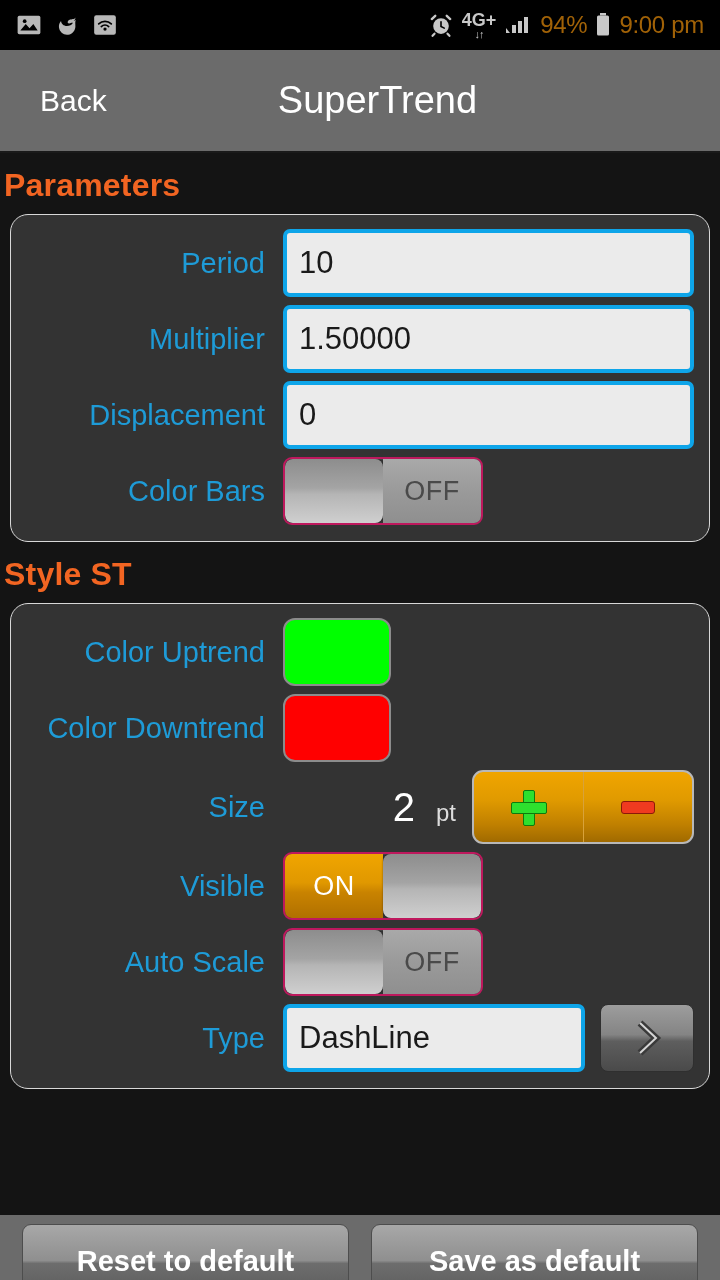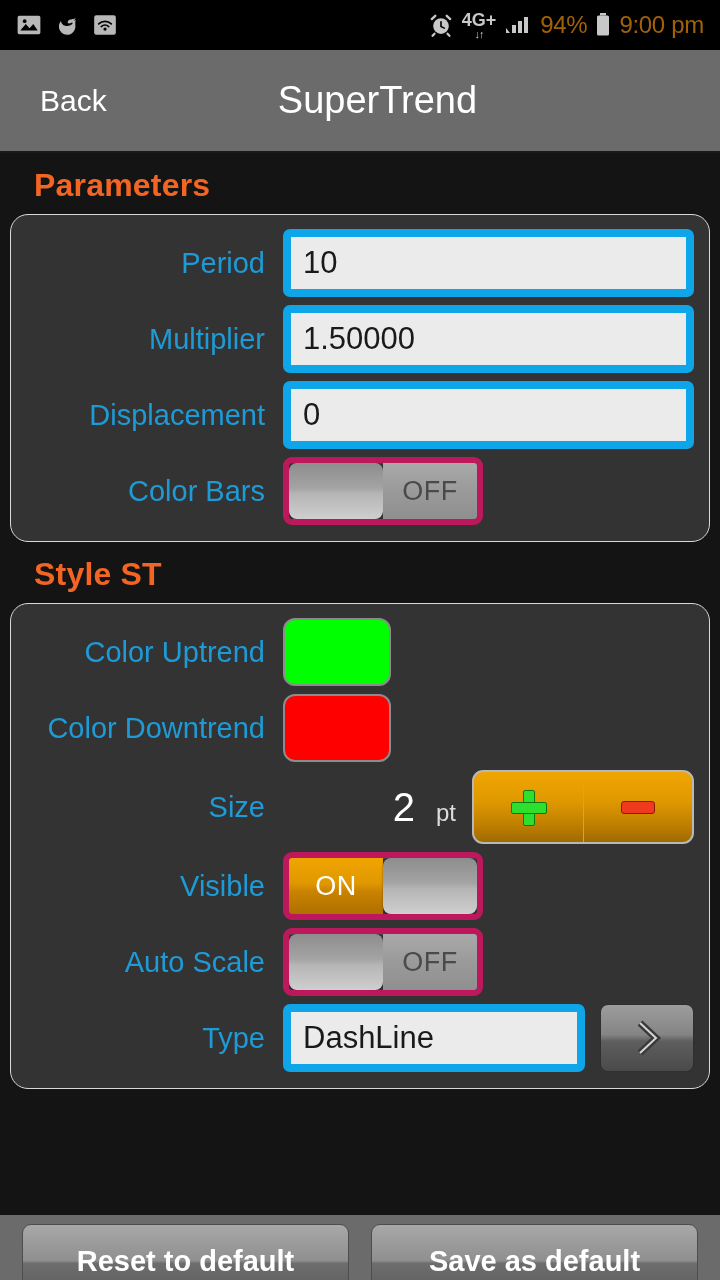--- a/index.html
+++ b/index.html
@@ -74,21 +74,21 @@
   .content {
     background: #141414;
     height: 1062px;
     overflow: hidden;
   }
 
   .section-heading {
     color: #F26522;
     font-size: 32px;
     font-weight: bold;
-    padding: 14px 0 10px 34px;
+    padding: 14px 0 10px 4px;
     letter-spacing: 0.2px;
   }
 
   .card {
     margin: 0 10px;
     background: #333333;
     border: 1px solid #d8d8d8;
     border-radius: 18px;
     padding: 10px 15px 12px 10px;
   }
@@ -107,21 +107,21 @@
     padding-right: 18px;
     flex-shrink: 0;
     white-space: nowrap;
   }
 
   
   .text-input {
     flex: 1;
     height: 68px;
     background: #ebebeb;
-    border: 8px solid #0ea5e9;
+    border: 4px solid #0ea5e9;
     border-radius: 7px;
     color: #1a1a1a;
     font-size: 31px;
     font-family: "Liberation Sans", sans-serif;
     padding: 0 12px;
     display: flex;
     align-items: center;
     outline: none;
   }
   .text-input.with-chevron { margin-right: 7px; }
@@ -141,21 +141,21 @@
   }
   .chevron-btn svg { display: block; }
 
   
   .toggle {
     width: 200px;
     height: 68px;
     border-radius: 9px;
     display: flex;
     overflow: hidden;
-    border: 6px solid #be185d;
+    border: 2px solid #be185d;
     cursor: pointer;
     flex-shrink: 0;
     box-shadow: 0 1px 0 rgba(255,255,255,0.08) inset;
   }
   .toggle .thumb {
     width: 50%;
     border-radius: 8px;
     background: linear-gradient(to bottom, #8d8d8d 0%, #a4a4a4 45%, #b5b5b5 55%, #cfcfcf 100%);
     box-shadow: 0 0 2px rgba(0,0,0,0.5);
   }

